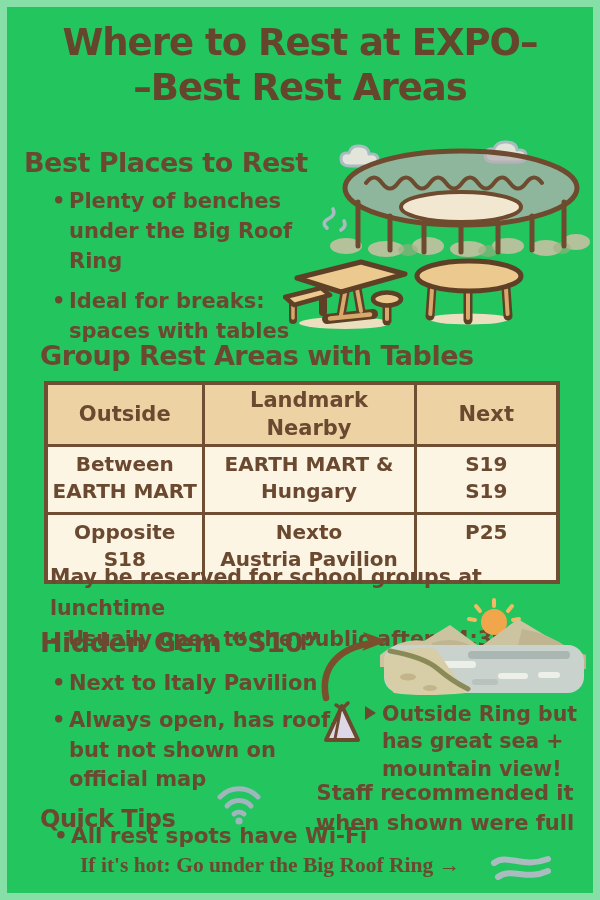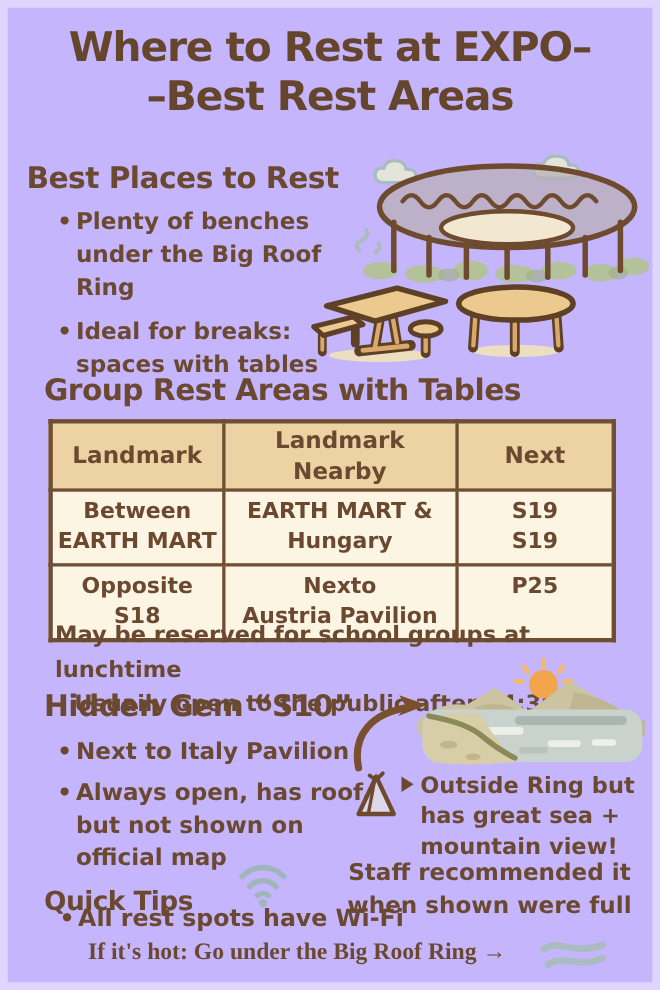--- a/index.html
+++ b/index.html
@@ -1,18 +1,18 @@
 <!DOCTYPE html>
 <html><head>
 <meta charset="utf-8">
 <style>
   html,body{margin:0;padding:0;}
   .page{
     position:relative; width:600px; height:900px; overflow:hidden;
-    background:#c4b5fd; color:#6B4930;
+    background:#22c55e; color:#6B4930;
     font-family:"DejaVu Sans","Liberation Sans",sans-serif; font-weight:bold;
     box-shadow: inset 0 0 0 7px rgba(255,255,255,.45);
   }
   .abs{position:absolute;}
   .title{top:20px; left:0; width:600px; text-align:center;
     font-size:37px; letter-spacing:-1px; line-height:1.22; color:#65452B;}
   .h2{font-size:27px; letter-spacing:-.5px; color:#6B4930;}
   .body-txt{font-size:21px; line-height:1.42;}
   .bullet{position:relative; padding-left:19px; margin-bottom:11px;}
   .bullet::before{content:"•"; position:absolute; left:2px; top:0;}
@@ -136,21 +136,21 @@
   <div class="abs h2" style="left:40px; top:340px;">Group Rest Areas with Tables</div>
 
   <table class="rest abs" style="left:44px; top:381px; width:512px;">
     <colgroup>
         <col style="width:157px">
         <col style="width:212px">
         <col style="width:143px">
       </colgroup>
     <thead>
       <tr>
-        <th>Landmark</th>
+        <th>Outside</th>
         <th>Landmark Nearby</th>
         <th>Next</th>
       </tr>
     </thead>
     <tbody>
       <tr>
         <td>
           <span class="line">Between</span>
           <span class="line">EARTH MART</span>
         </td>

